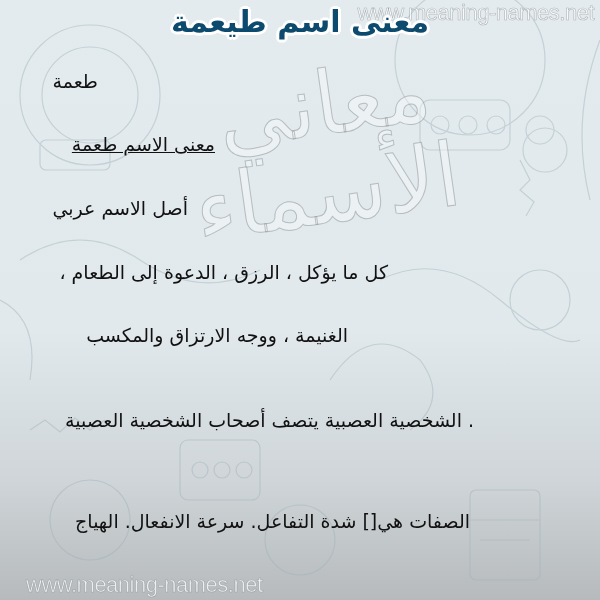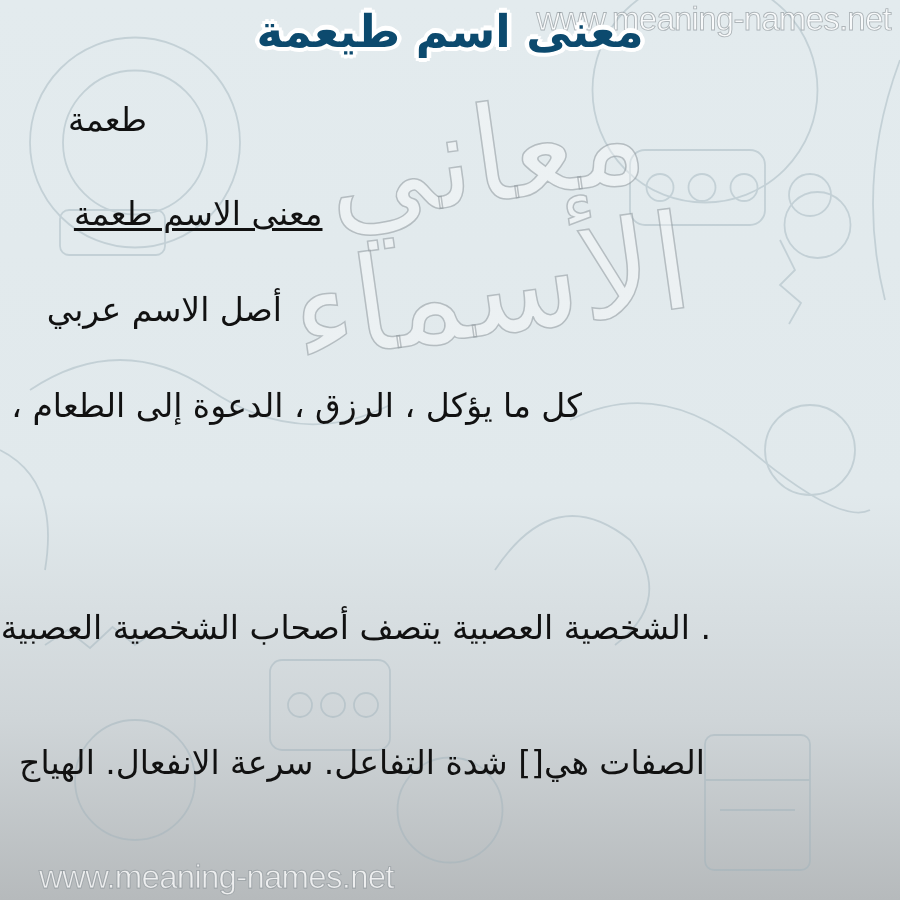--- a/index.html
+++ b/index.html
@@ -78,21 +78,21 @@
       position: absolute;
       inset: 0;
       z-index: 2;
     }
     .line {
       position: absolute;
       direction: rtl;
       text-align: center;
       white-space: nowrap;
       font-family: "DejaVu Sans", sans-serif;
-      font-size: 22px;
+      font-size: 19px;
       line-height: 28px;
       color: #111;
     }
   </style>
 </head>
 <body>
 
 <svg class="bg-art" width="600" height="600" viewBox="0 0 600 600">
   <g fill="none" stroke="#9fb2bb" stroke-width="1.2" opacity="0.45">
     <circle cx="90" cy="95" r="70"></circle>
@@ -128,17 +128,18 @@
 
 <div class="watermark-url watermark-top">www.meaning-names.net</div>
 
 <h1 class="page-title" style="margin:0;">معنى اسم طيعمة</h1>
 
 <div class="content">
   <div class="line" style="right:502px; top:67px;">طعمة</div>
   <div class="line" style="right:385px; top:130px;text-decoration:underline;">معنى الاسم طعمة</div>
   <div class="line" style="right:412px; top:194px;">أصل الاسم عربي</div>
   <div class="line" style="right:212px; top:258px;">كل ما يؤكل ، الرزق ، الدعوة إلى الطعام ،</div>
+  <div class="line" style="right:252px; top:321px;">الغنيمة ، ووجه الارتزاق والمكسب</div>
   <div class="line" style="right:126px; top:406px;">. الشخصية العصبية يتصف أصحاب الشخصية العصبية</div>
-  <div class="line" style="right:130px; top:496px;">الصفات هي[] شدة التفاعل. سرعة الانفعال. الهياج</div>
+  <div class="line" style="right:130px; top:507px;">الصفات هي[] شدة التفاعل. سرعة الانفعال. الهياج</div>
 </div>
 
 <div class="watermark-url watermark-bottom">www.meaning-names.net</div>
 
 </body></html>

